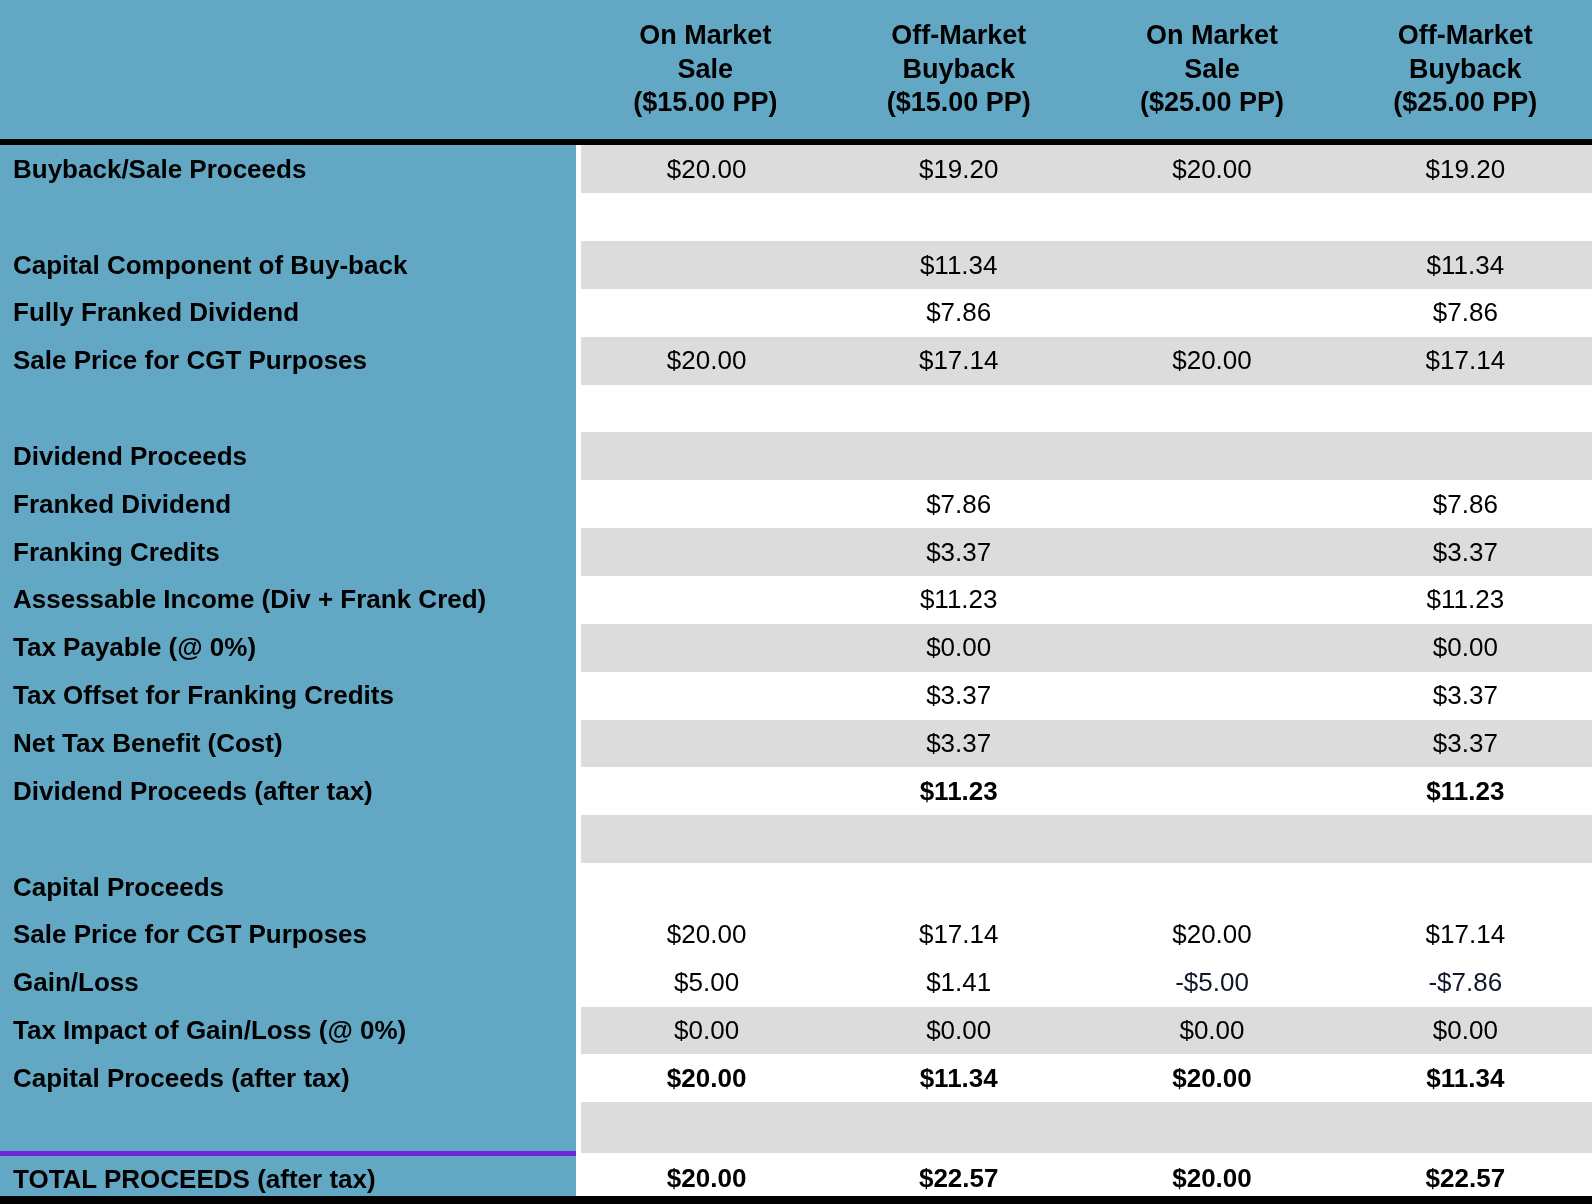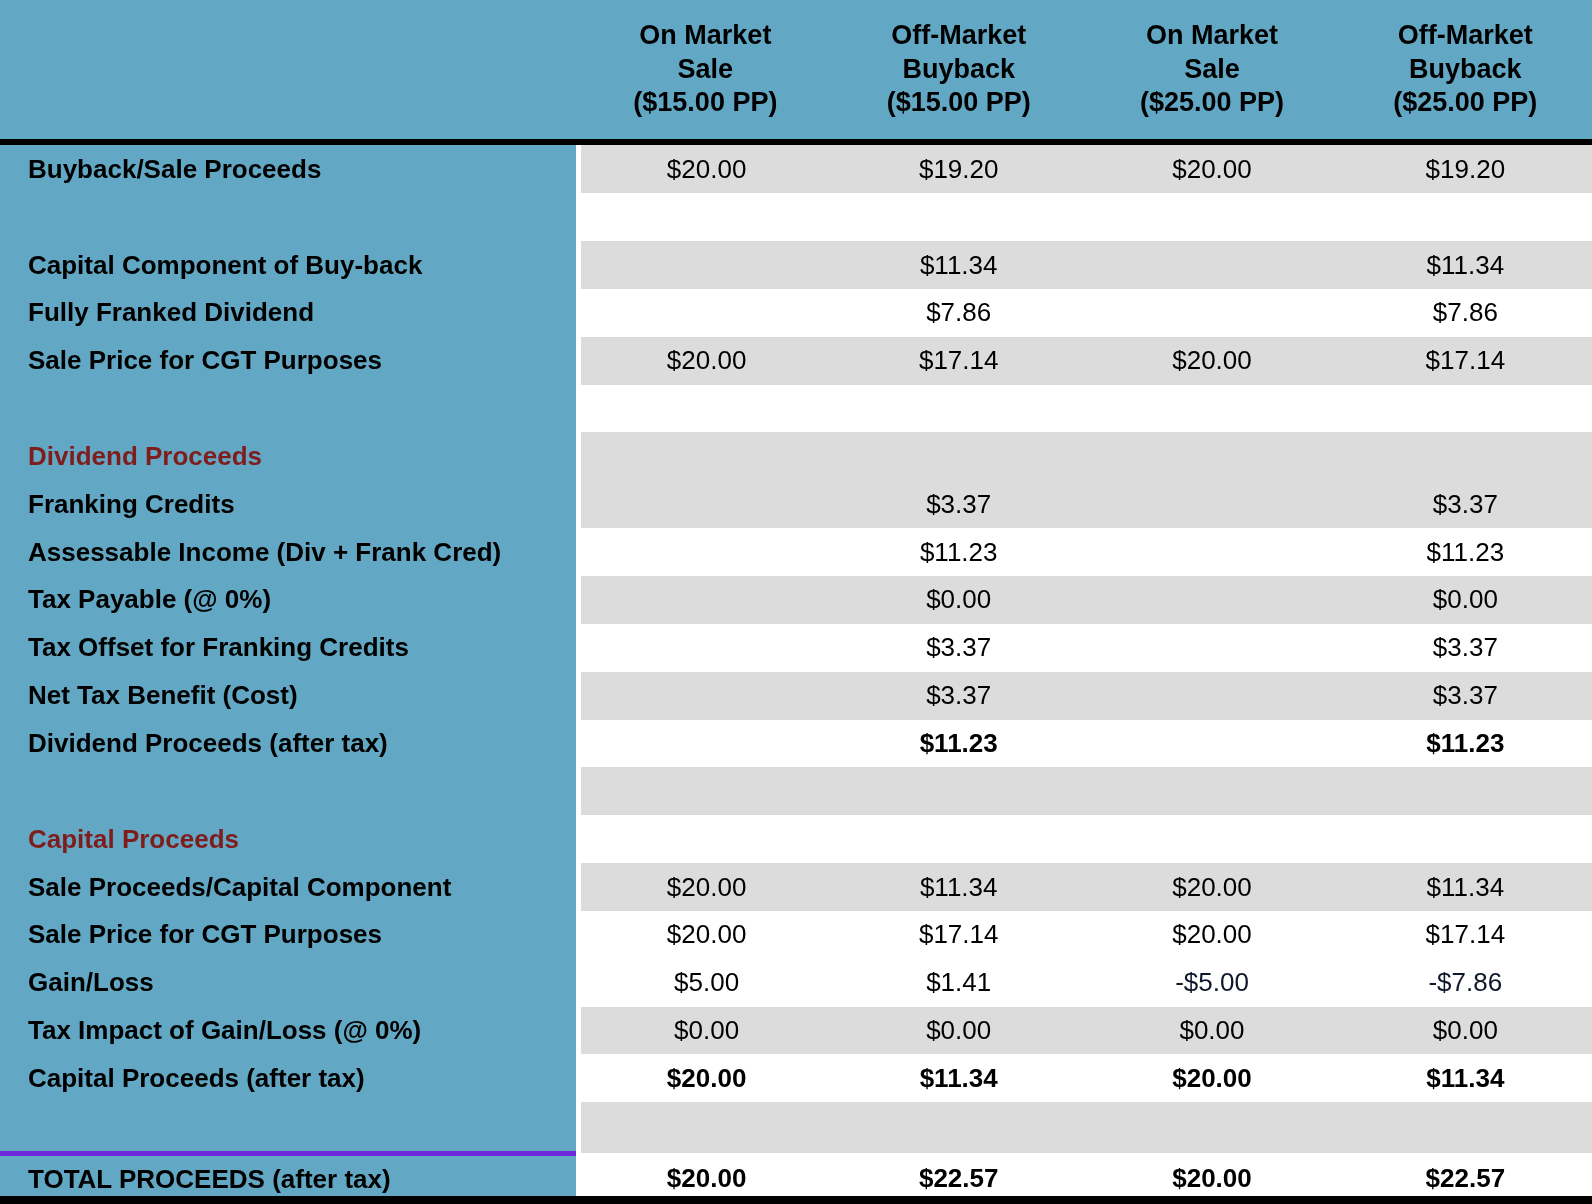--- a/index.html
+++ b/index.html
@@ -53,35 +53,35 @@
     padding: 0 4px;
     border: none;
     height: 42px;
     vertical-align: middle;
   }
   tbody td.label {
     background: #62a8c4;
     color: #000000;
     font-weight: bold;
     text-align: left;
-    padding-left: 28px;
+    padding-left: 13px;
     font-size: 26px;
     border-right: 5px solid #ffffff;
   }
   tbody td.val {
     text-align: center;
     color: #000000;
     background: #ffffff;
   }
   tr.shaded td.val { background: #dcdcdc; }
   tr.plain  td.val { background: #ffffff; }
   td.val.bold { font-weight: bold; }
   td.val.neg  { color: #0f172a; }
   td.label.section {
-    color: #7f1d1d;
+    color: #000000;
     font-weight: bold;
   }
   tr.spacer td.val { background: #dcdcdc; }
   tr.spacer.white td.val { background: #ffffff; }
   tr.total td.label { border-top: 5px solid #6d28d9; }
   .bottom-rule {
     position: absolute;
     left: 0;
     bottom: 0;
     width: 1592px;
@@ -169,20 +169,27 @@
           <td class="val"></td>
           <td class="val"></td>
         </tr>
         <tr class="shaded">
           <td class="label section">Dividend Proceeds</td>
           <td class="val"></td>
           <td class="val"></td>
           <td class="val"></td>
           <td class="val"></td>
         </tr>
+        <tr class="plain">
+          <td class="label">Franked Dividend</td>
+          <td class="val"></td>
+          <td class="val">$7.86</td>
+          <td class="val"></td>
+          <td class="val">$7.86</td>
+        </tr>
         <tr class="shaded">
           <td class="label">Franking Credits</td>
           <td class="val"></td>
           <td class="val">$3.37</td>
           <td class="val"></td>
           <td class="val">$3.37</td>
         </tr>
         <tr class="plain">
           <td class="label">Assessable Income (Div + Frank Cred)</td>
           <td class="val"></td>
@@ -224,27 +231,20 @@
           <td class="val"></td>
           <td class="val"></td>
           <td class="val"></td>
         </tr>
         <tr class="plain">
           <td class="label section">Capital Proceeds</td>
           <td class="val"></td>
           <td class="val"></td>
           <td class="val"></td>
           <td class="val"></td>
-        </tr>
-        <tr class="shaded">
-          <td class="label">Sale Proceeds/Capital Component</td>
-          <td class="val">$20.00</td>
-          <td class="val">$11.34</td>
-          <td class="val">$20.00</td>
-          <td class="val">$11.34</td>
         </tr>
         <tr class="plain">
           <td class="label">Sale Price for CGT Purposes</td>
           <td class="val">$20.00</td>
           <td class="val">$17.14</td>
           <td class="val">$20.00</td>
           <td class="val">$17.14</td>
         </tr>
         <tr class="plain">
           <td class="label">Gain/Loss</td>

